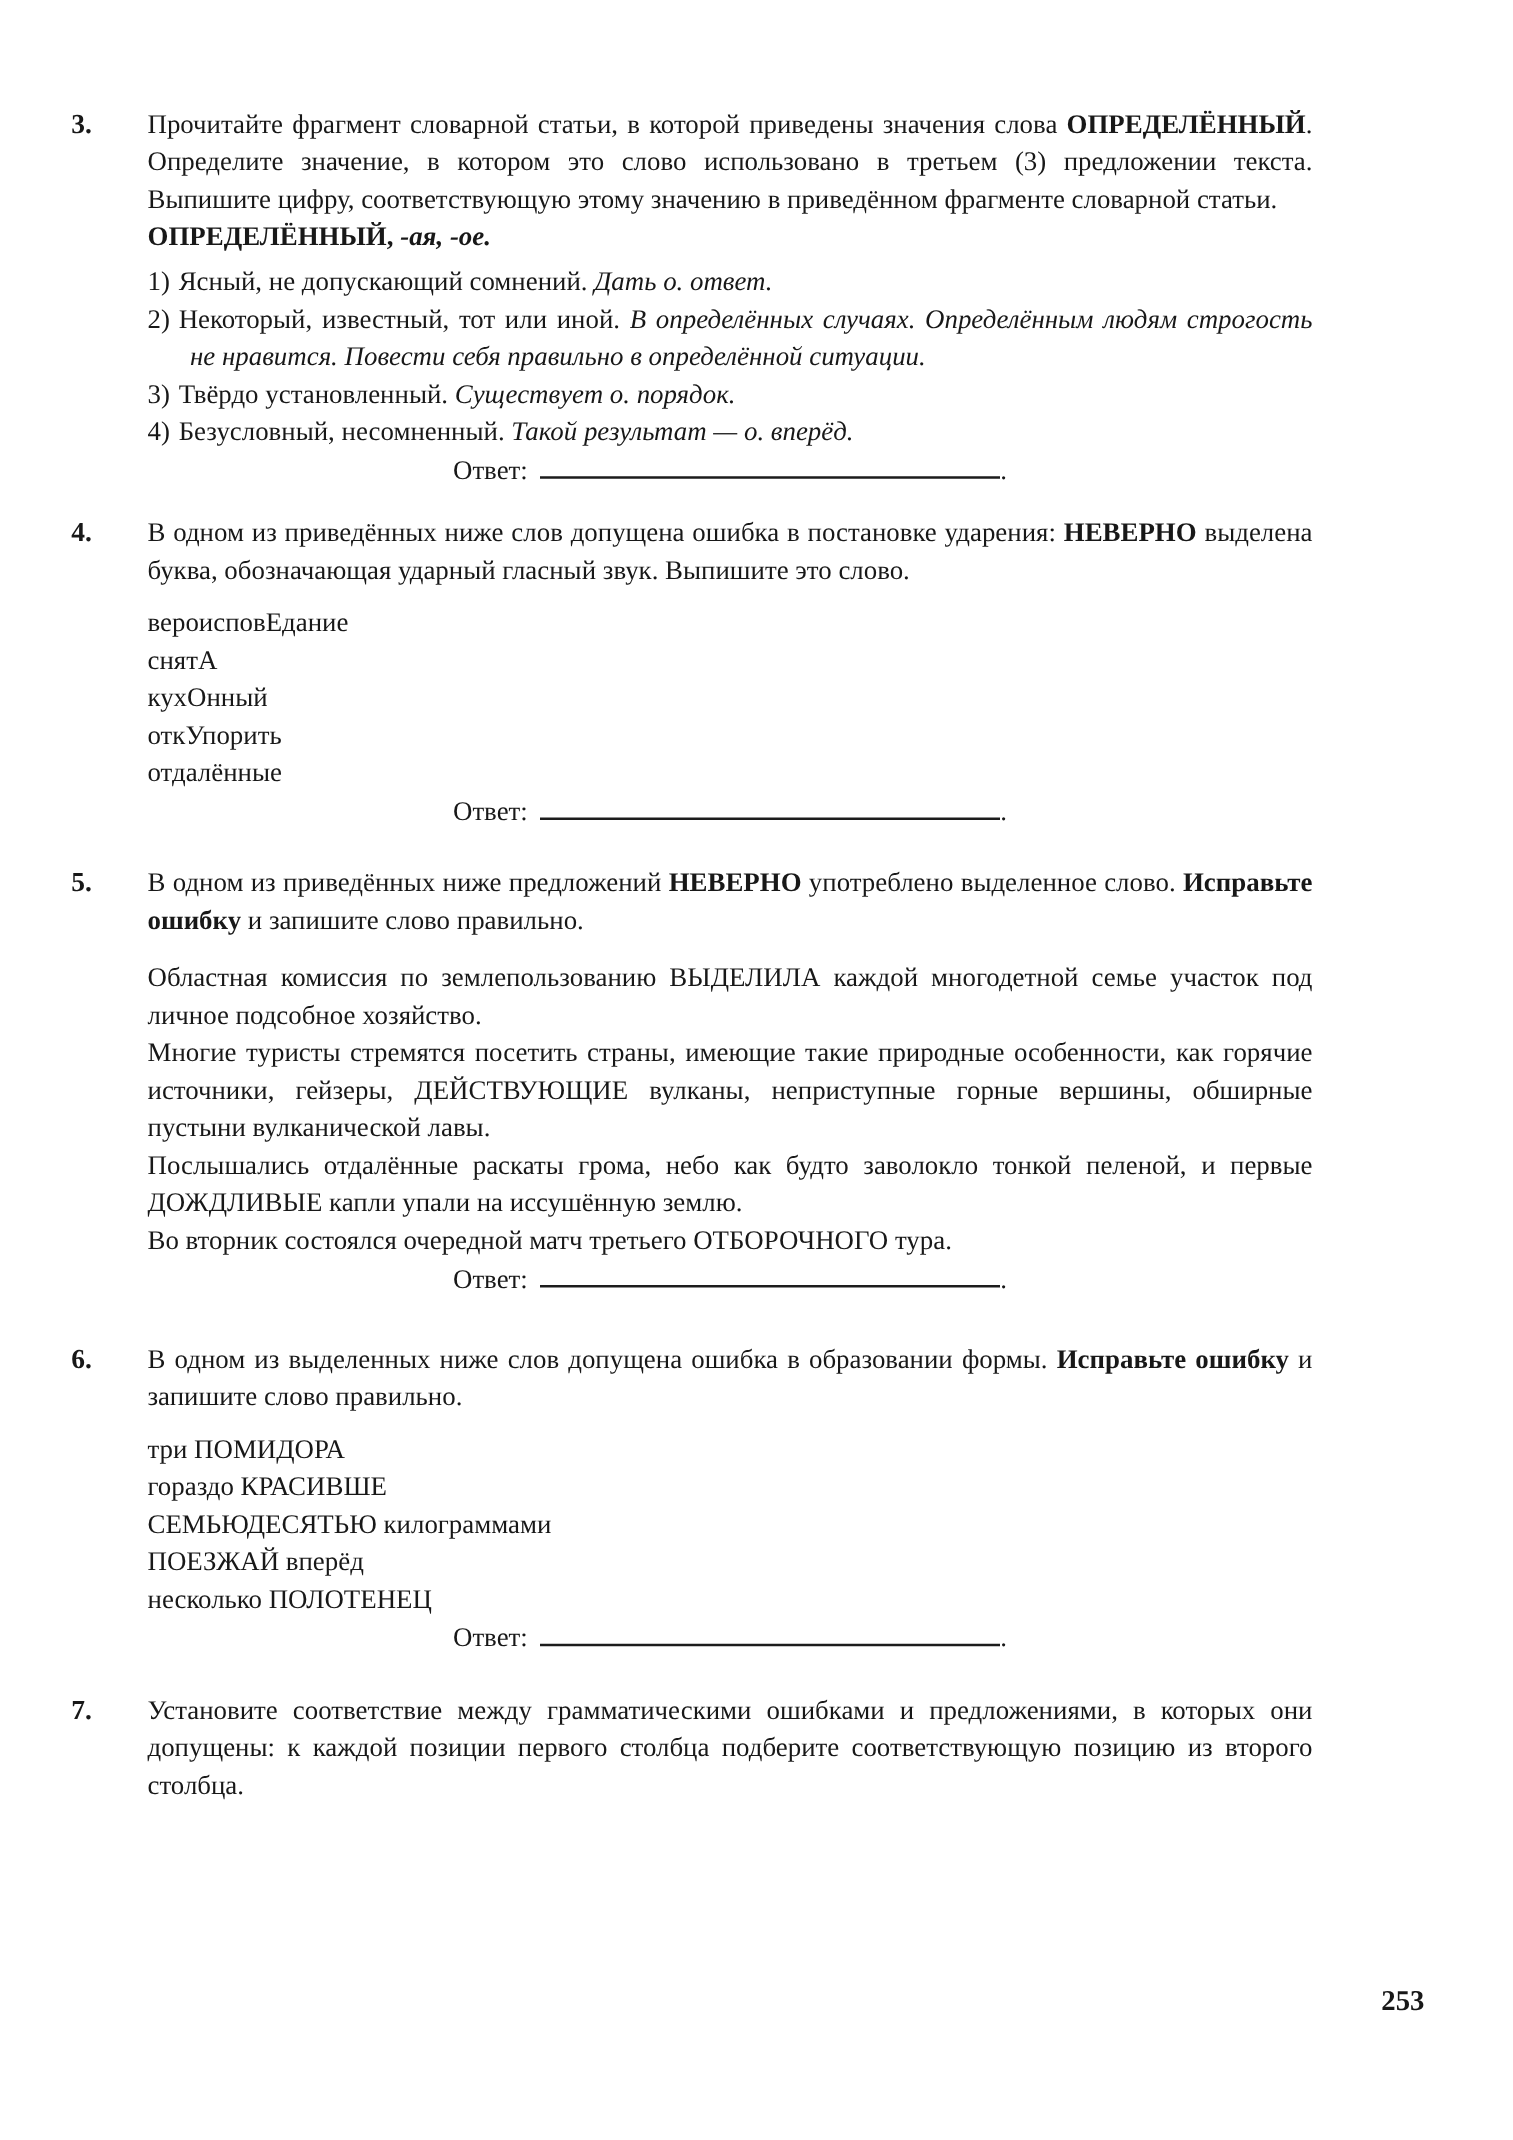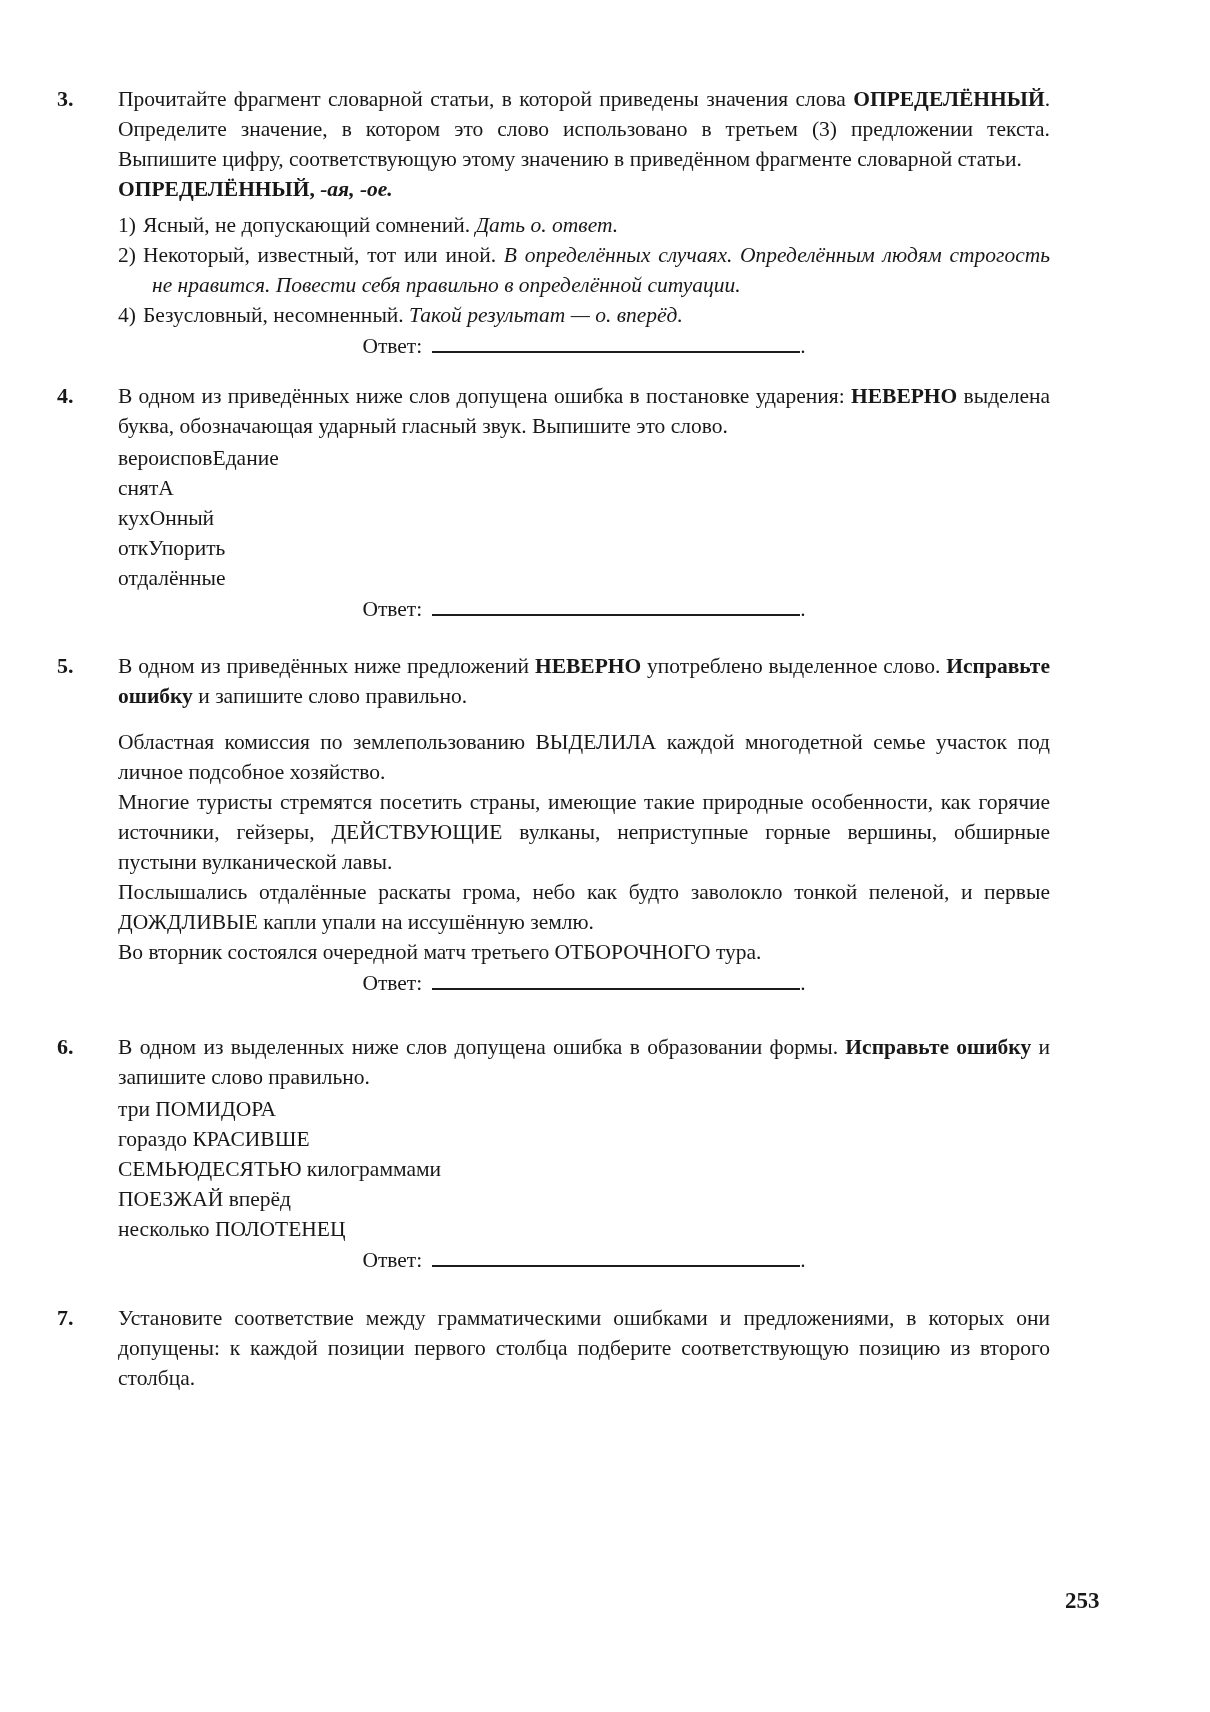--- a/index.html
+++ b/index.html
@@ -29,57 +29,59 @@
   .b{font-weight:bold;}
   .i{font-style:italic;}
   .mt-t4{margin-top:20px;}
   .mt-t5{margin-top:27px;}
   .mt-t6{margin-top:34px;}
   .mt-t7{margin-top:28px;}
   .dict-head{margin-top:14px;font-weight:bold;}
   .dict-items{margin-top:6px;}
   .dict-item{padding-left:34px;text-indent:-34px;}
   .dnum{margin-right:7px;}
-  .plain-list{margin-top:2px;text-align:left;}
+  .plain-list{margin-top:12px;text-align:left;}
   .sentences{margin-top:16px;}
   .answer-line{text-align:center;white-space:nowrap;}
   .ans-t3{margin-top:18px;}
   .ans-t4{margin-top:8px;}
   .ans-t5{margin-top:2px;}
   .ans-t6{margin-top:10px;}
   .answer-blank{
     display:inline-block;
     width:368px;height:21px;
     border-bottom:2px solid #1c1c1c;
     margin-left:10px;
     vertical-align:baseline;
   }
   .page-num{
     position:absolute;
-    left:1065px;top:1587px;
+    left:1105px;top:1587px;
     font-weight:bold;font-size:23px;line-height:28px;
   }
 </style>
 </head>
 <body>
 
 <div class="content">
 
   <section class="task">
     <div class="task-num">3.</div>
     <div class="task-body">
       <p class="intro"><span>Прочитайте фрагмент словарной статьи, в которой приведены значения слова </span><span class="b">ОПРЕДЕЛЁННЫЙ</span><span>. Определите значение, в котором это слово использовано в третьем (3) предложении текста. Выпишите цифру, соответствующую этому значению в приведённом фрагменте словарной статьи.</span></p>
 
       <p class="dict-head"><span class="b">ОПРЕДЕЛЁННЫЙ,</span><span class="b i"> -ая, -ое.</span></p>
 
       <div class="dict-items">
         <p class="dict-item"><span class="dnum">1)</span><span>Ясный, не допускающий сомнений.</span>
           <span class="i">Дать о. ответ.</span></p>
         <p class="dict-item"><span class="dnum">2)</span><span>Некоторый, известный, тот или иной.</span>
           <span class="i">В определённых случаях. Определённым людям строгость не нравится. Повести себя правильно в определённой ситуации.</span></p>
+        <p class="dict-item"><span class="dnum">3)</span><span>Твёрдо установленный.</span>
+          <span class="i">Существует о. порядок.</span></p>
         <p class="dict-item"><span class="dnum">4)</span><span>Безусловный, несомненный.</span>
           <span class="i">Такой результат — о. вперёд.</span></p>
       </div>
 
       <p class="answer-line ans-t3"><span>Ответ:</span><span class="answer-blank"></span><span>.</span></p>
     </div>
   </section>
 
   <section class="task mt-t4">
     <div class="task-num">4.</div>

